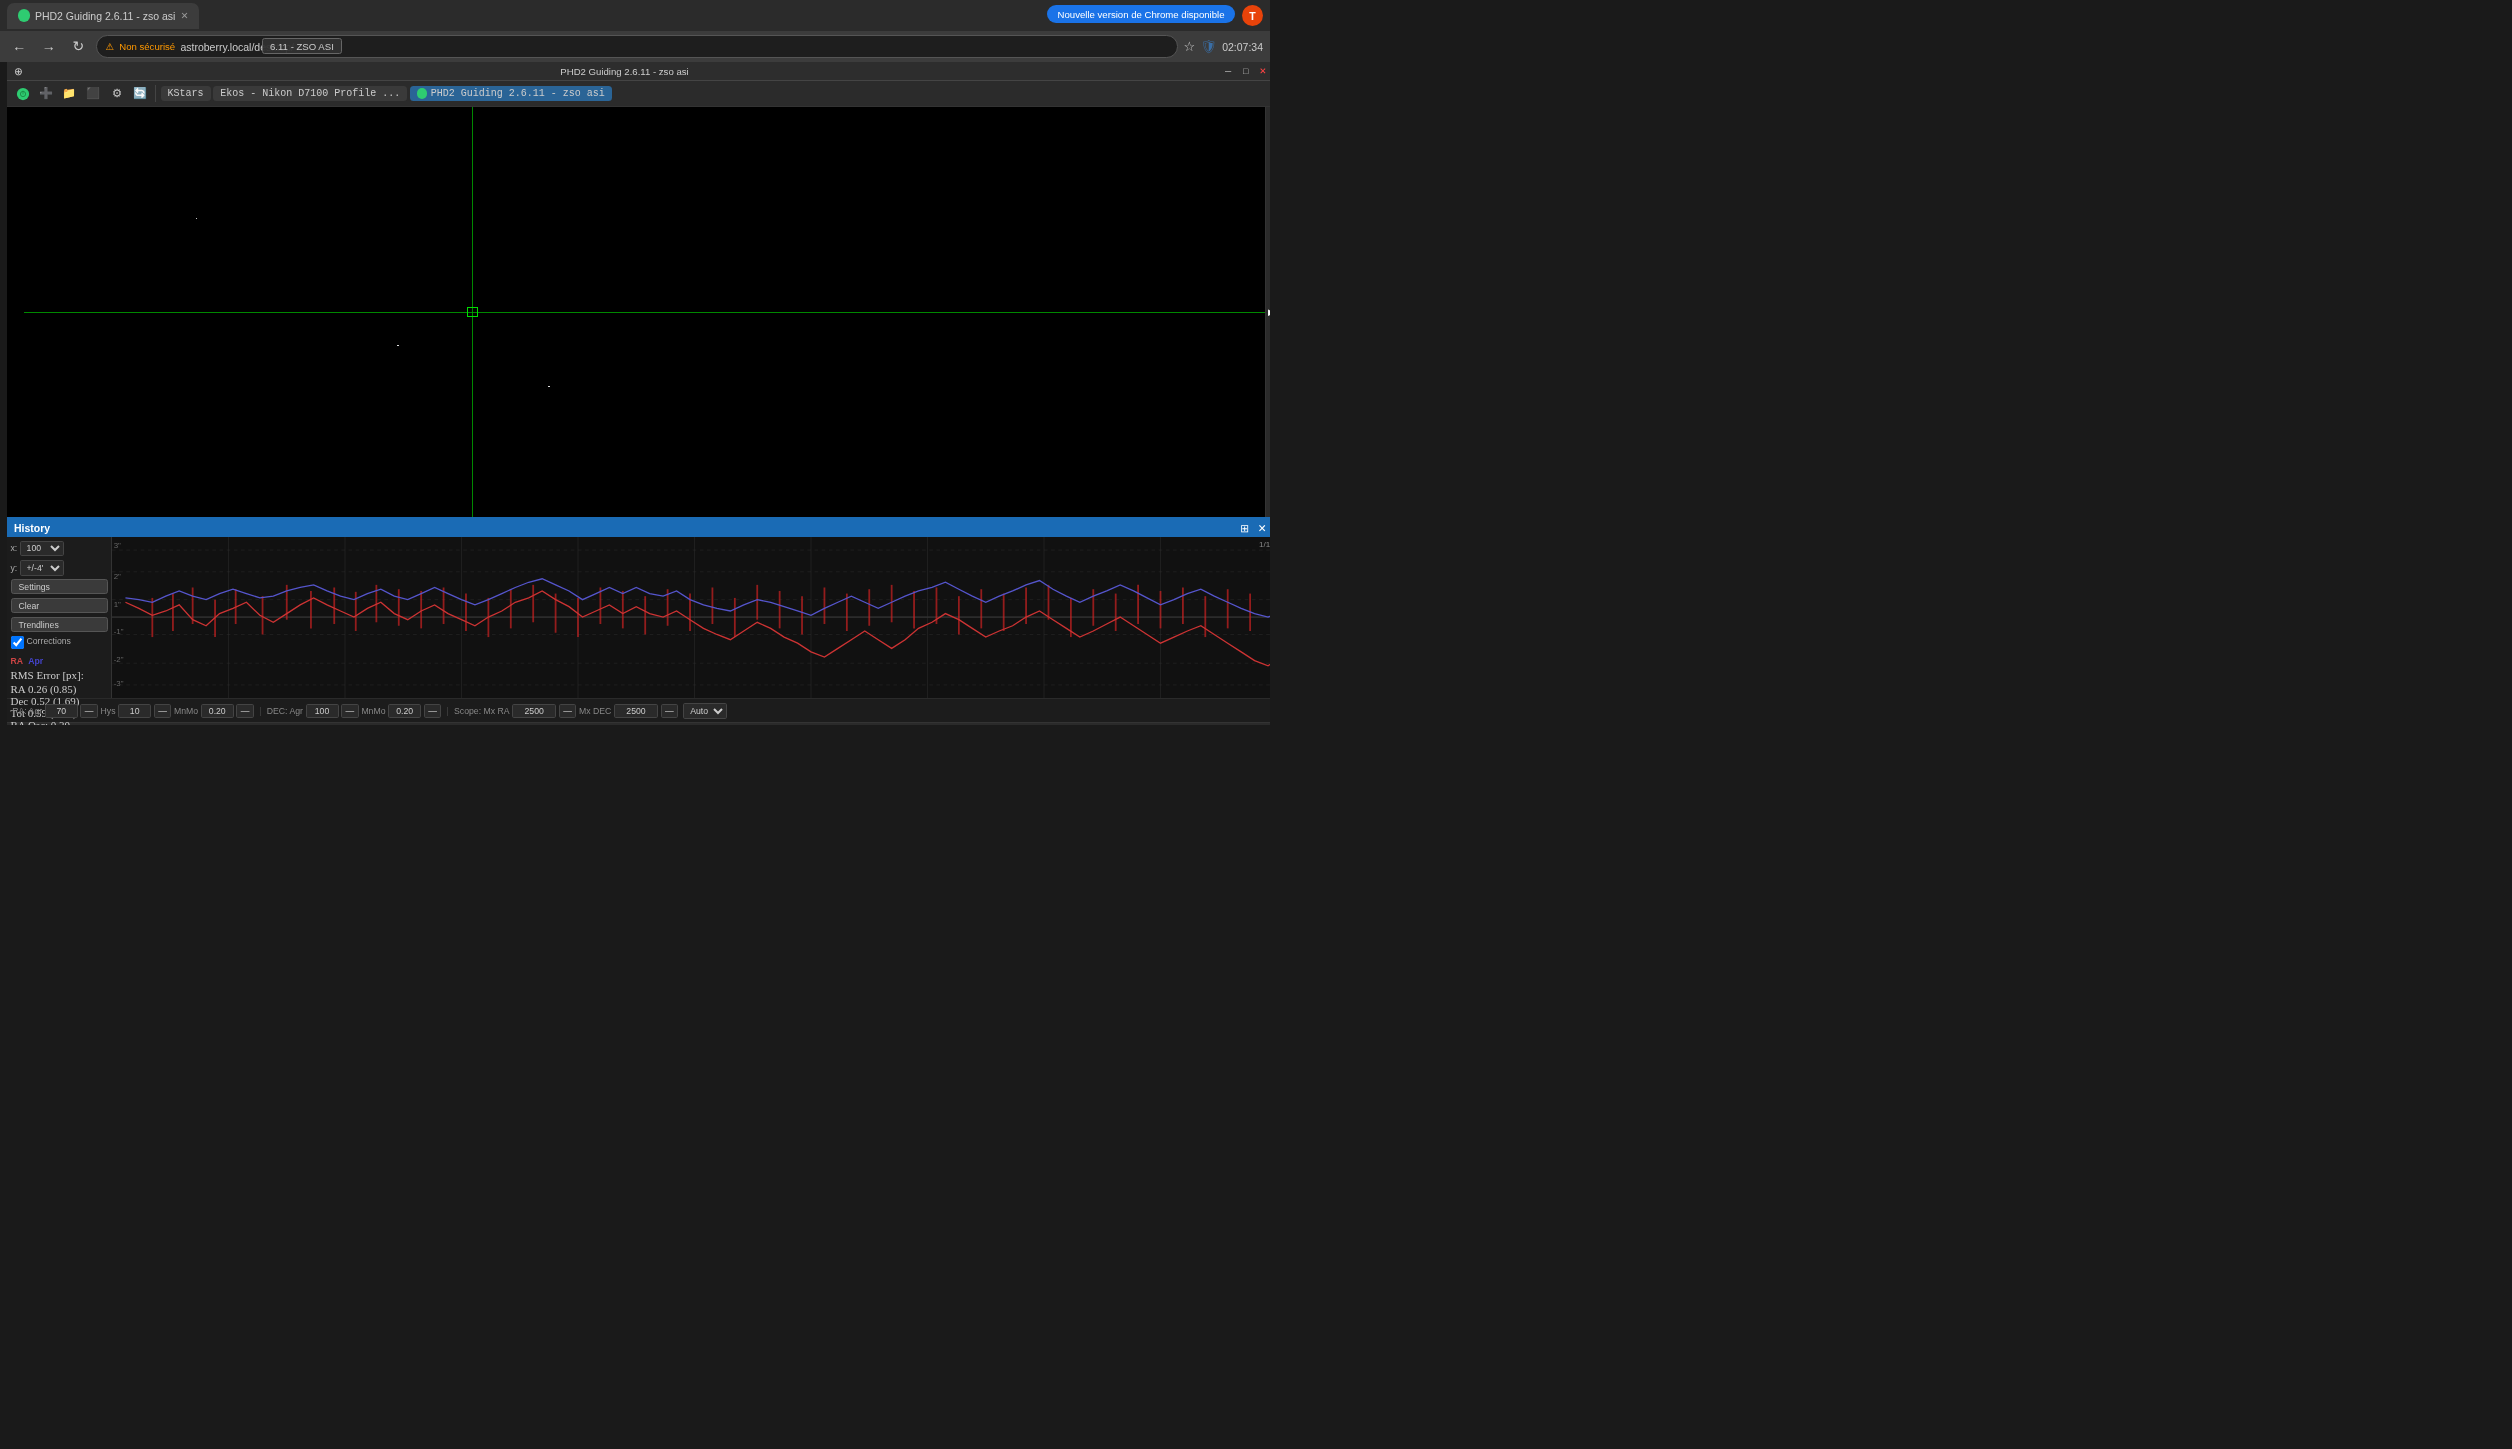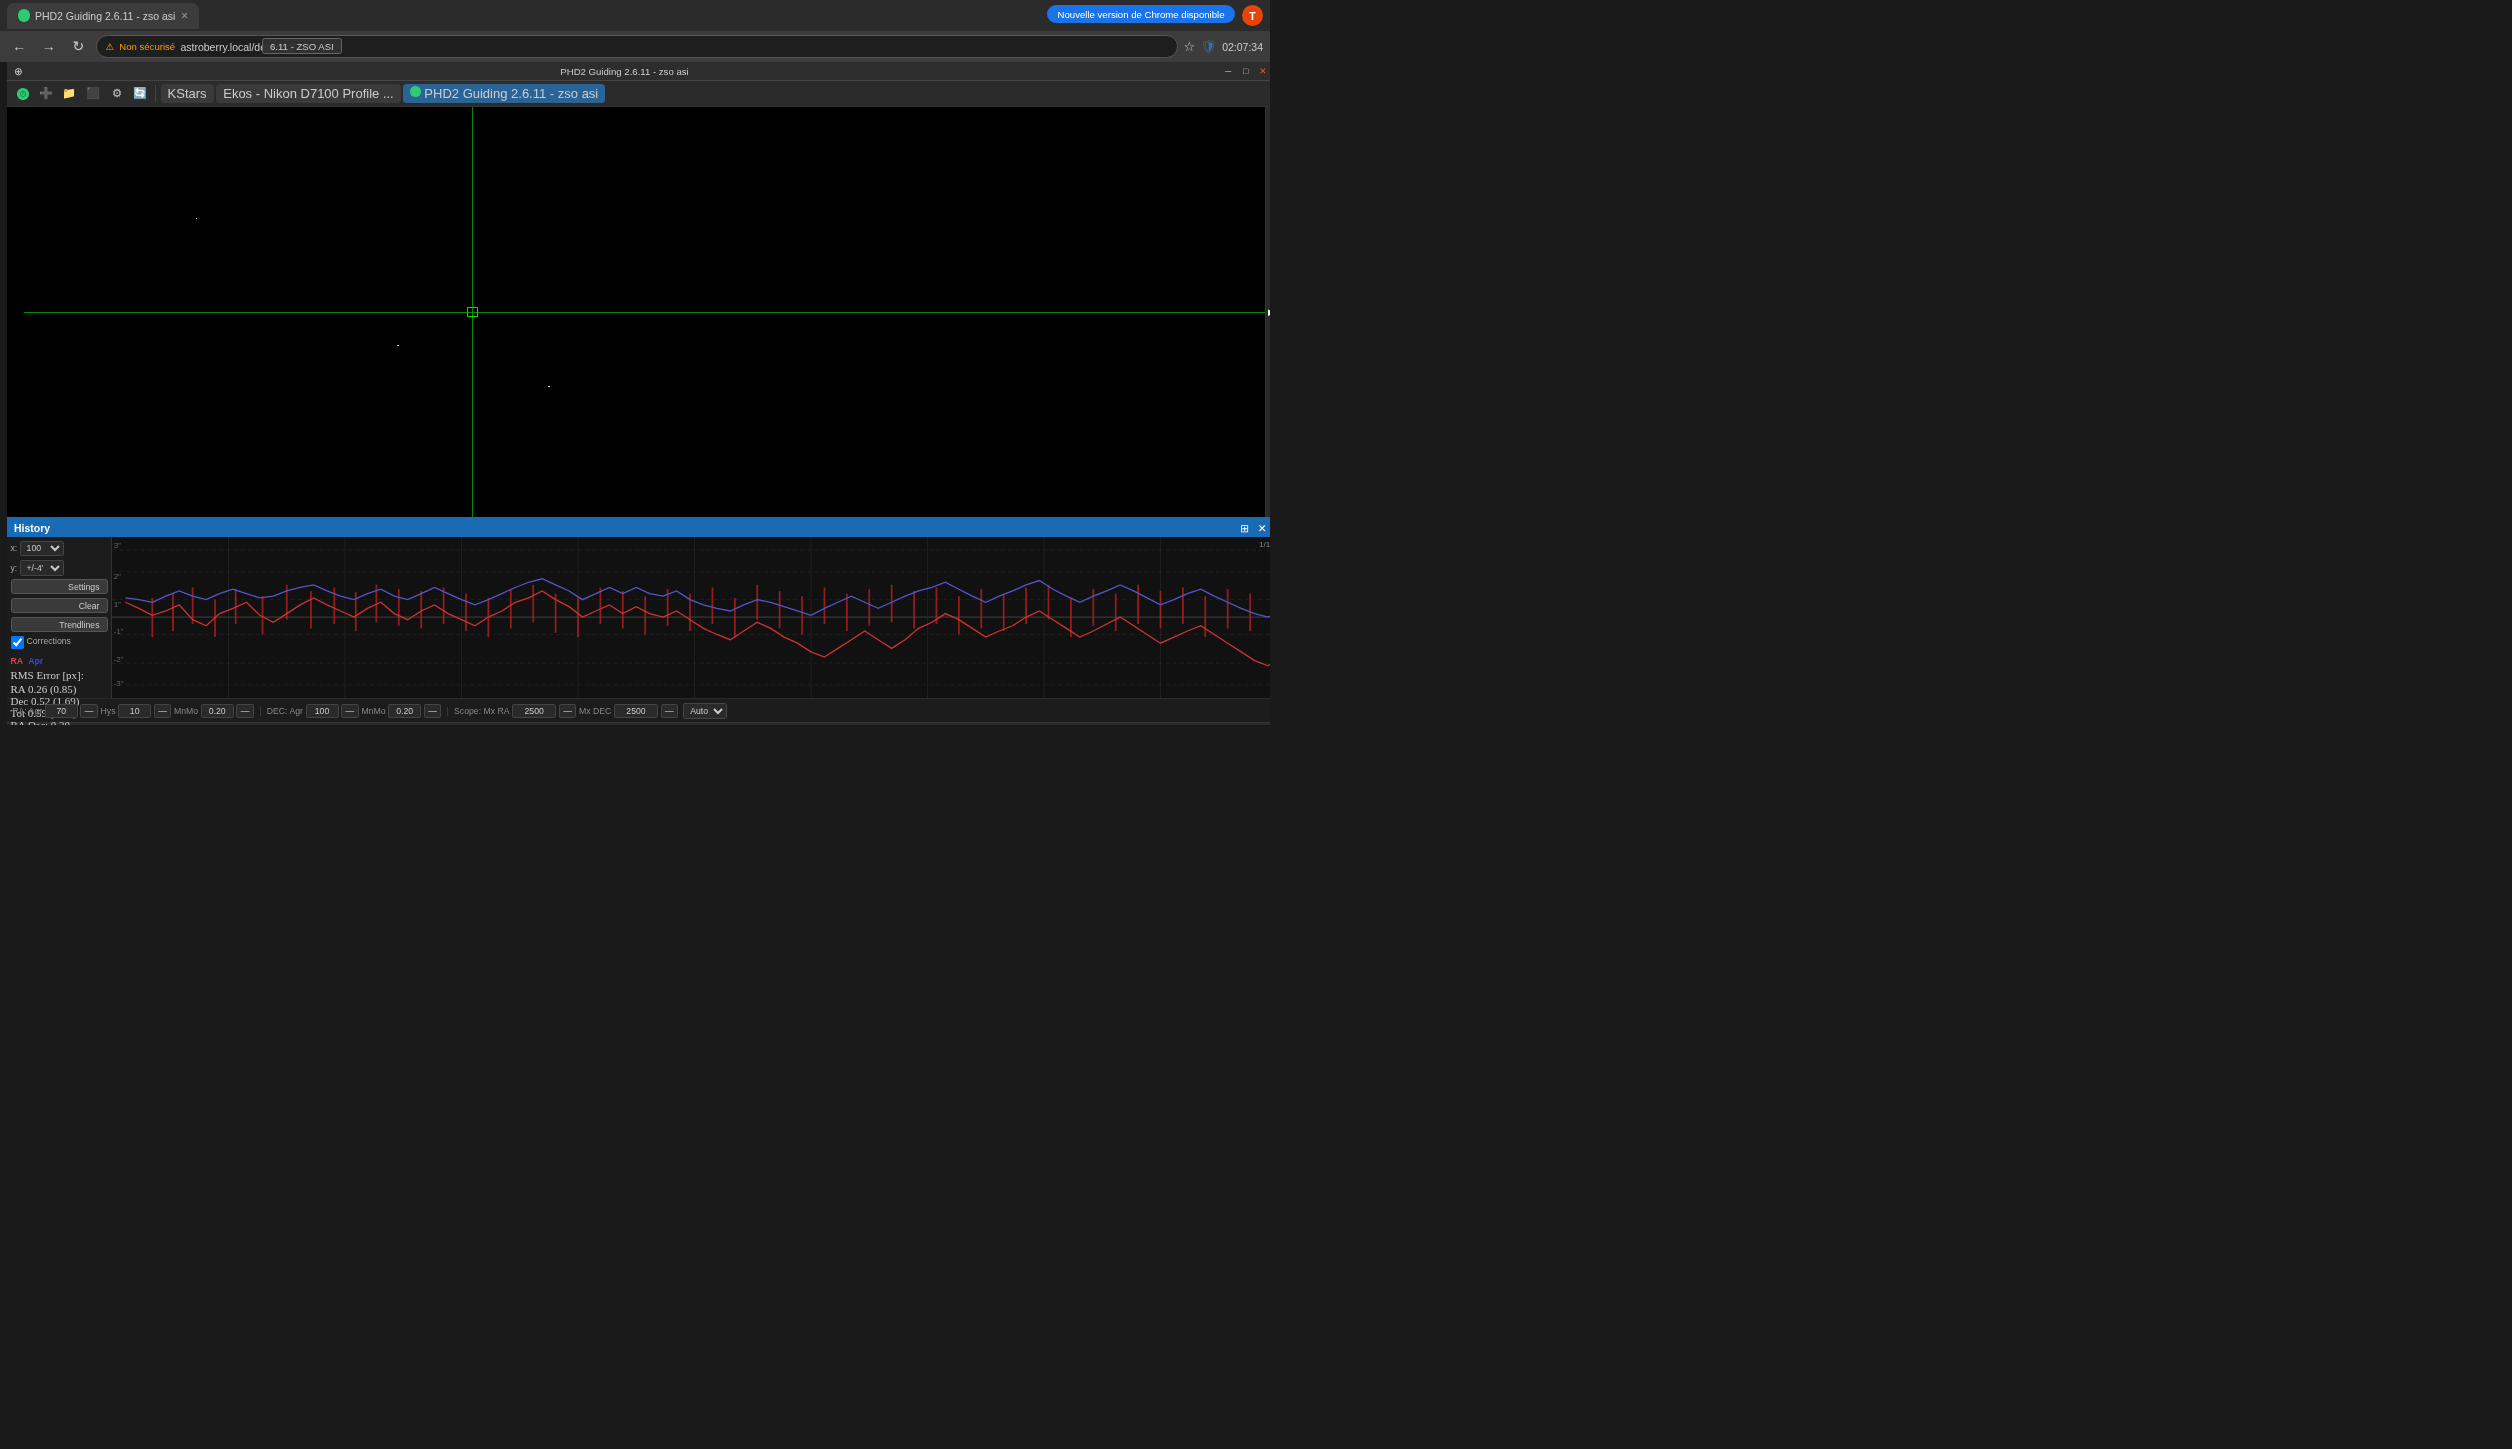--- a/index.html
+++ b/index.html
@@ -23,21 +23,21 @@
     #app { width: 100%; background: #1c1c1c; margin-left: 7px; }
     #app-titlebar { display: flex; align-items: center; background: #2d2d2d; height: 19px; padding: 0 7px; font-size: 9.6px; color: #ccc; border-bottom: 0.9px solid #444; }
     #app-title { flex: 1; text-align: center; }
     #titlebar-actions { display: flex; gap: 3.5px; }
     .title-btn { width: 14px; height: 14px; font-size: 8.7px; cursor: pointer; display: flex; align-items: center; justify-content: center; color: #ccc; }
 
     
     #taskbar { display: flex; align-items: center; background: #2b2b2b; height: 26px; padding: 0 5.2px; gap: 2.6px; border-bottom: 0.9px solid #333; }
     .taskbar-icon { width: 21px; height: 21px; display: flex; align-items: center; justify-content: center; cursor: pointer; border-radius: 2.6px; font-size: 11.3px; }
     .taskbar-sep { width: 0.9px; height: 17.4px; background: #444; margin: 0 1.7px; }
-    .taskbar-app { background: #3a3a3a; border-radius: 3.5px; padding: 1.7px 7px; font-size: 13px; color: #ccc; cursor: pointer; display: flex; align-items: flex-start; gap: 3.5px; }
+    .taskbar-app { background: #3a3a3a; border-radius: 3.5px; padding: 1.7px 7px; font-size: 10px; color: #ccc; cursor: pointer; display: flex; align-items: flex-start; gap: 3.5px; font-family: Liberation Mono, monospace; }
     .taskbar-app.active { background: #2a6496; }
 
     
     #menu-bar { display: flex; align-items: center; background: #1c1c1c; height: 19px; padding: 0 5.2px; gap: 0; border-bottom: 0.9px solid #333; }
     .menu-item { padding: 1.7px 8.7px; font-size: 9.6px; color: #ccc; cursor: pointer; border-radius: 2.6px; }
 
     
     #main-view { display: flex; width: 100%; height: 410px; background: #000; position: relative; }
     #guide-view { flex: 1; background: #000; position: relative; overflow: hidden; }
     .crosshair-h { position: absolute; left: 17.4px; right: 0; top: 50%; height: 0.9px; background: #00aa00; opacity: 0.8; }
@@ -51,21 +51,21 @@
     #history-header { background: #1a6bb5; height: 19px; display: flex; align-items: center; padding: 0 7px; justify-content: space-between; }
     #history-title { color: #fff; font-size: 10.5px; font-weight: bold; }
     #history-controls { display: flex; align-items: center; gap: 1.7px; }
     .hctrl-btn { color: #fff; font-size: 10.5px; cursor: pointer; padding: 0 3.5px; }
 
     #history-body { display: flex; height: 161px; }
     #history-sidebar { width: 105px; background: #1c1c1c; border-right: 0.9px solid #333; padding: 3.5px; display: flex; flex-direction: column; gap: 3.5px; }
     .ctrl-row { display: flex; align-items: center; gap: 2.6px; font-size: 8.7px; }
     .ctrl-label { color: #aaa; font-size: 8.7px; }
     .ctrl-select { background: #2a2a2a; border: 0.9px solid #444; color: #ccc; font-size: 8.7px; padding: 0.9px 1.7px; border-radius: 1.7px; width: 44px; }
-    .ctrl-btn { background: #3a3a3a; border: 0.9px solid #555; color: #ccc; font-size: 8.7px; padding: 1.7px 7px; border-radius: 2.6px; cursor: pointer; width: 100%; text-align: right; }
+    .ctrl-btn { background: #3a3a3a; border: 0.9px solid #555; color: #ccc; font-size: 8.7px; padding: 1.7px 7px; border-radius: 2.6px; cursor: pointer; width: 100%; text-align: left; }
     .ctrl-checkbox-row { display: flex; align-items: flex-start; gap: 3px; font-size: 8.7px; color: #aaa; }
     .ctrl-checkbox-row input { cursor: pointer; }
     .ra-label { color: #cc4444; font-size: 8.7px; font-weight: bold; }
     .dec-label { color: #4444cc; font-size: 8.7px; font-weight: bold; }
     #rms-section { font-size: 11px; font-family: Liberation Serif, serif; }
     .rms-title { color: #ccc; margin-bottom: 1.7px; }
     .rms-row { color: #ccc; }
 
     #graph-area { flex: 1; position: relative; overflow: hidden; background: #111; }
     #graph-canvas { width: 100%; height: 100%; position: relative; }

